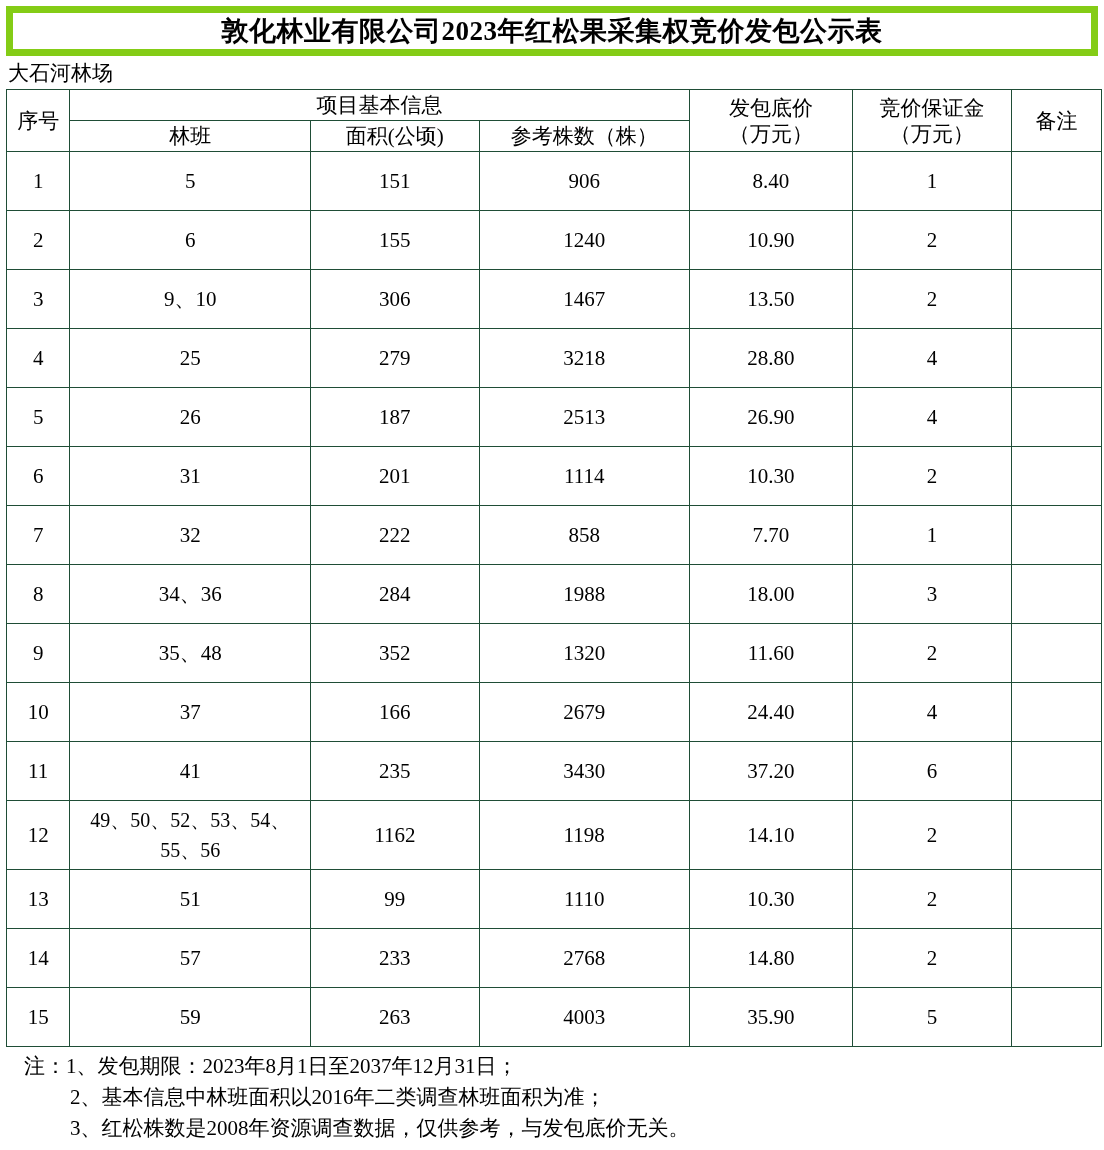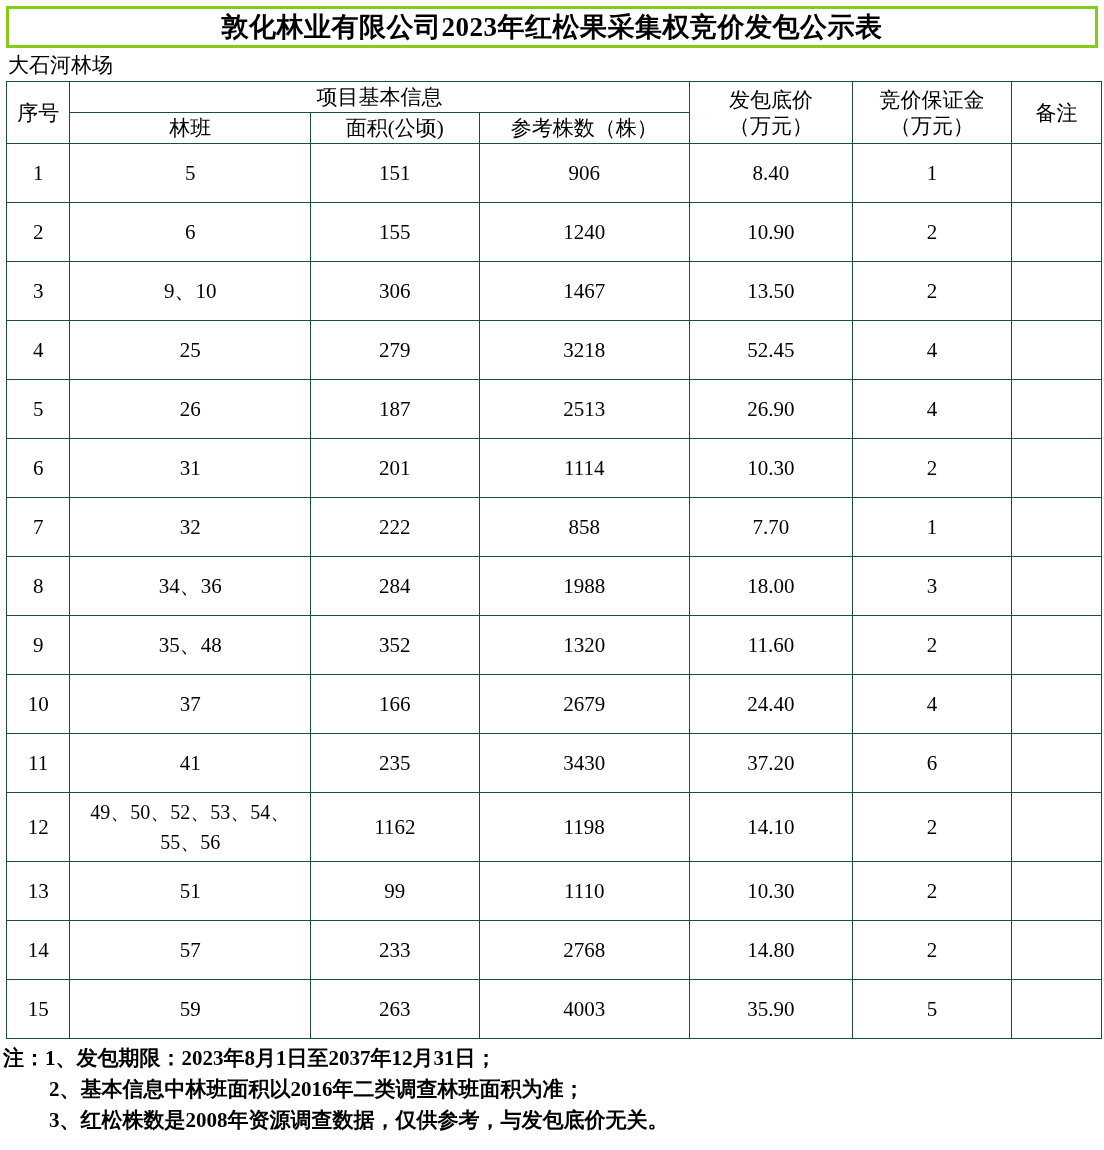--- a/index.html
+++ b/index.html
@@ -16,21 +16,21 @@
   }
   .page {
     width: 1104px;
     height: 1150px;
     position: relative;
     box-sizing: border-box;
     padding: 0;
   }
   .title-bar {
     margin: 6px 6px 0 6px;
-    border: 3px solid #84cc16;
+    border: 7px solid #84cc16;
     height: 36px;
     display: flex;
     align-items: center;
     justify-content: center;
     position: relative;
   }
   .title-bar .title-text {
     font-size: 27px;
     font-weight: bold;
     letter-spacing: 0.5px;
@@ -75,24 +75,24 @@
   tbody td {
     height: 54px;
   }
   tbody td.lb-multi {
     line-height: 30px;
     font-size: 20px;
     padding: 4px 6px;
     margin-top: 12px;
   }
   .notes {
-    margin: 4px 6px 0 3px;
+    margin: 4px 6px 0 24px;
     font-size: 21px;
     line-height: 31px;
-    font-weight: bold;
+    font-weight: normal;
   }
   .notes .note-line {
     white-space: pre;
   }
   .notes .note-indent {
     padding-left: 46px;
   }
 </style>
 </head>
 <body>
@@ -161,21 +161,21 @@
         <td>1467</td>
         <td>13.50</td>
         <td>2</td>
         <td></td>
       </tr>
       <tr>
         <td>4</td>
         <td>25</td>
         <td>279</td>
         <td>3218</td>
-        <td>52.45</td>
+        <td>28.80</td>
         <td>4</td>
         <td></td>
       </tr>
       <tr>
         <td>5</td>
         <td>26</td>
         <td>187</td>
         <td>2513</td>
         <td>26.90</td>
         <td>4</td>

